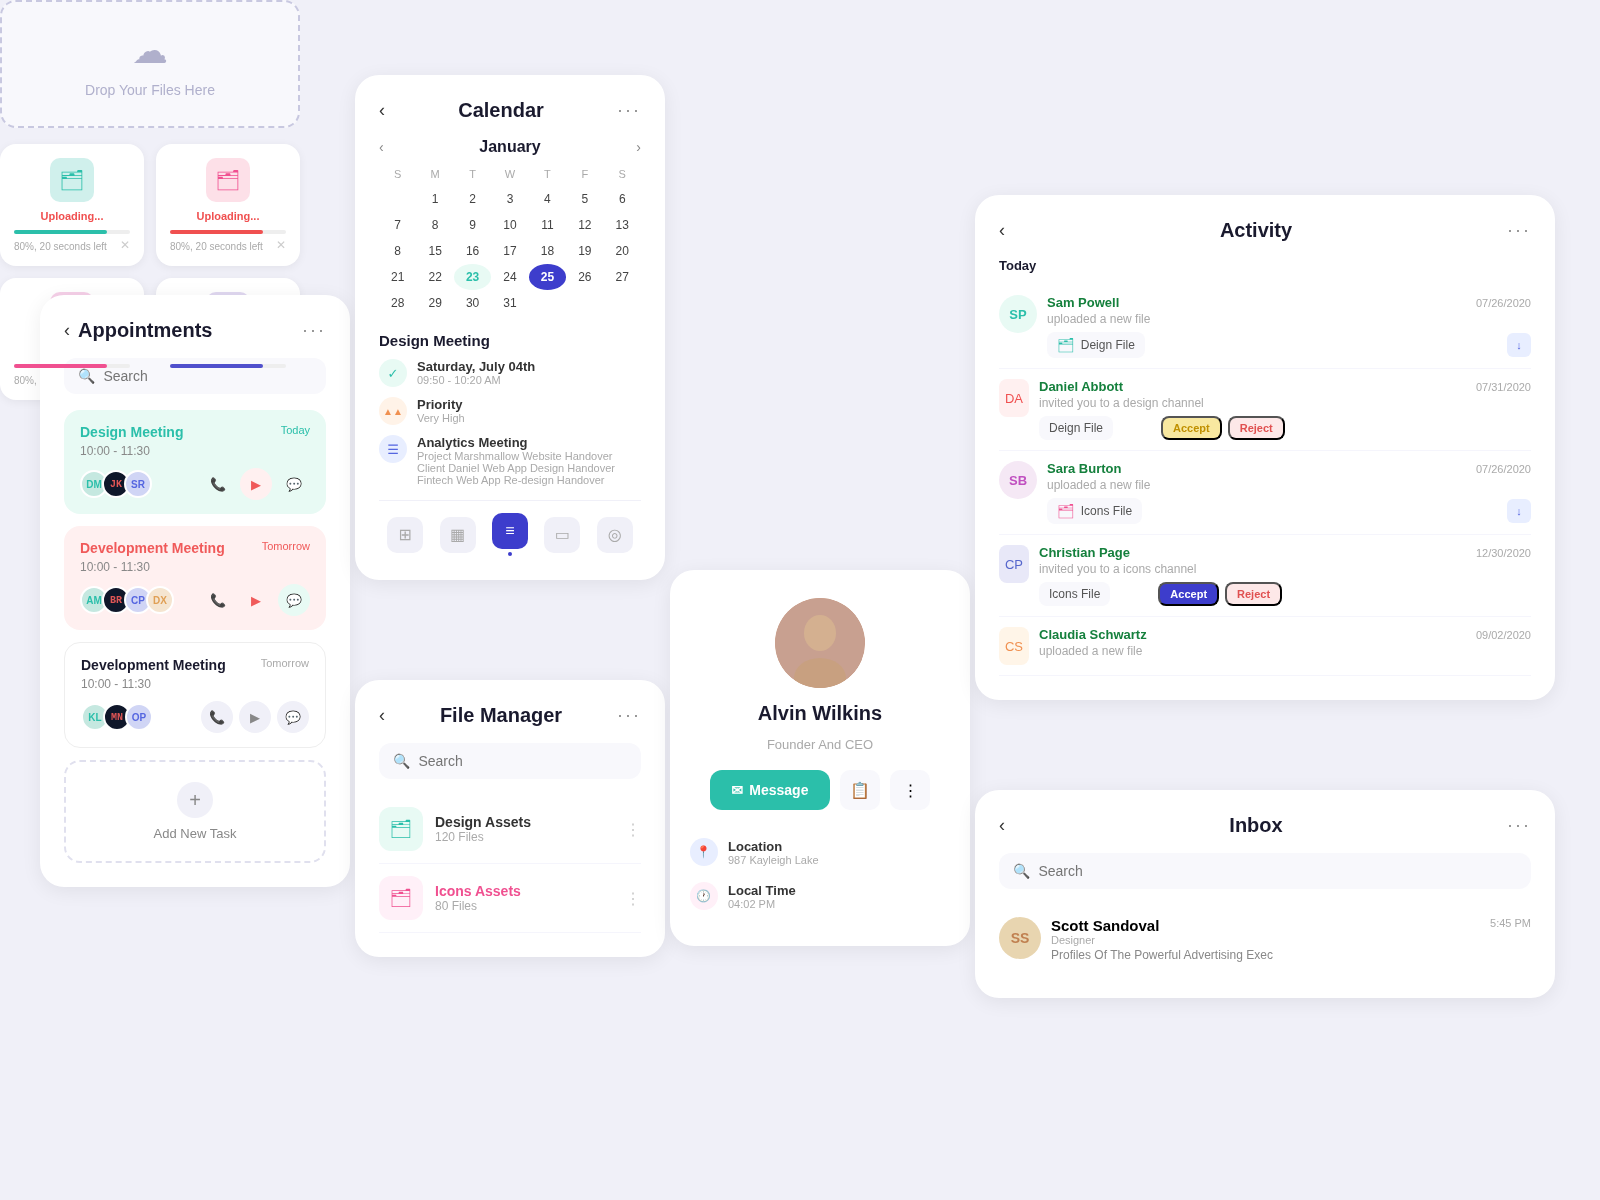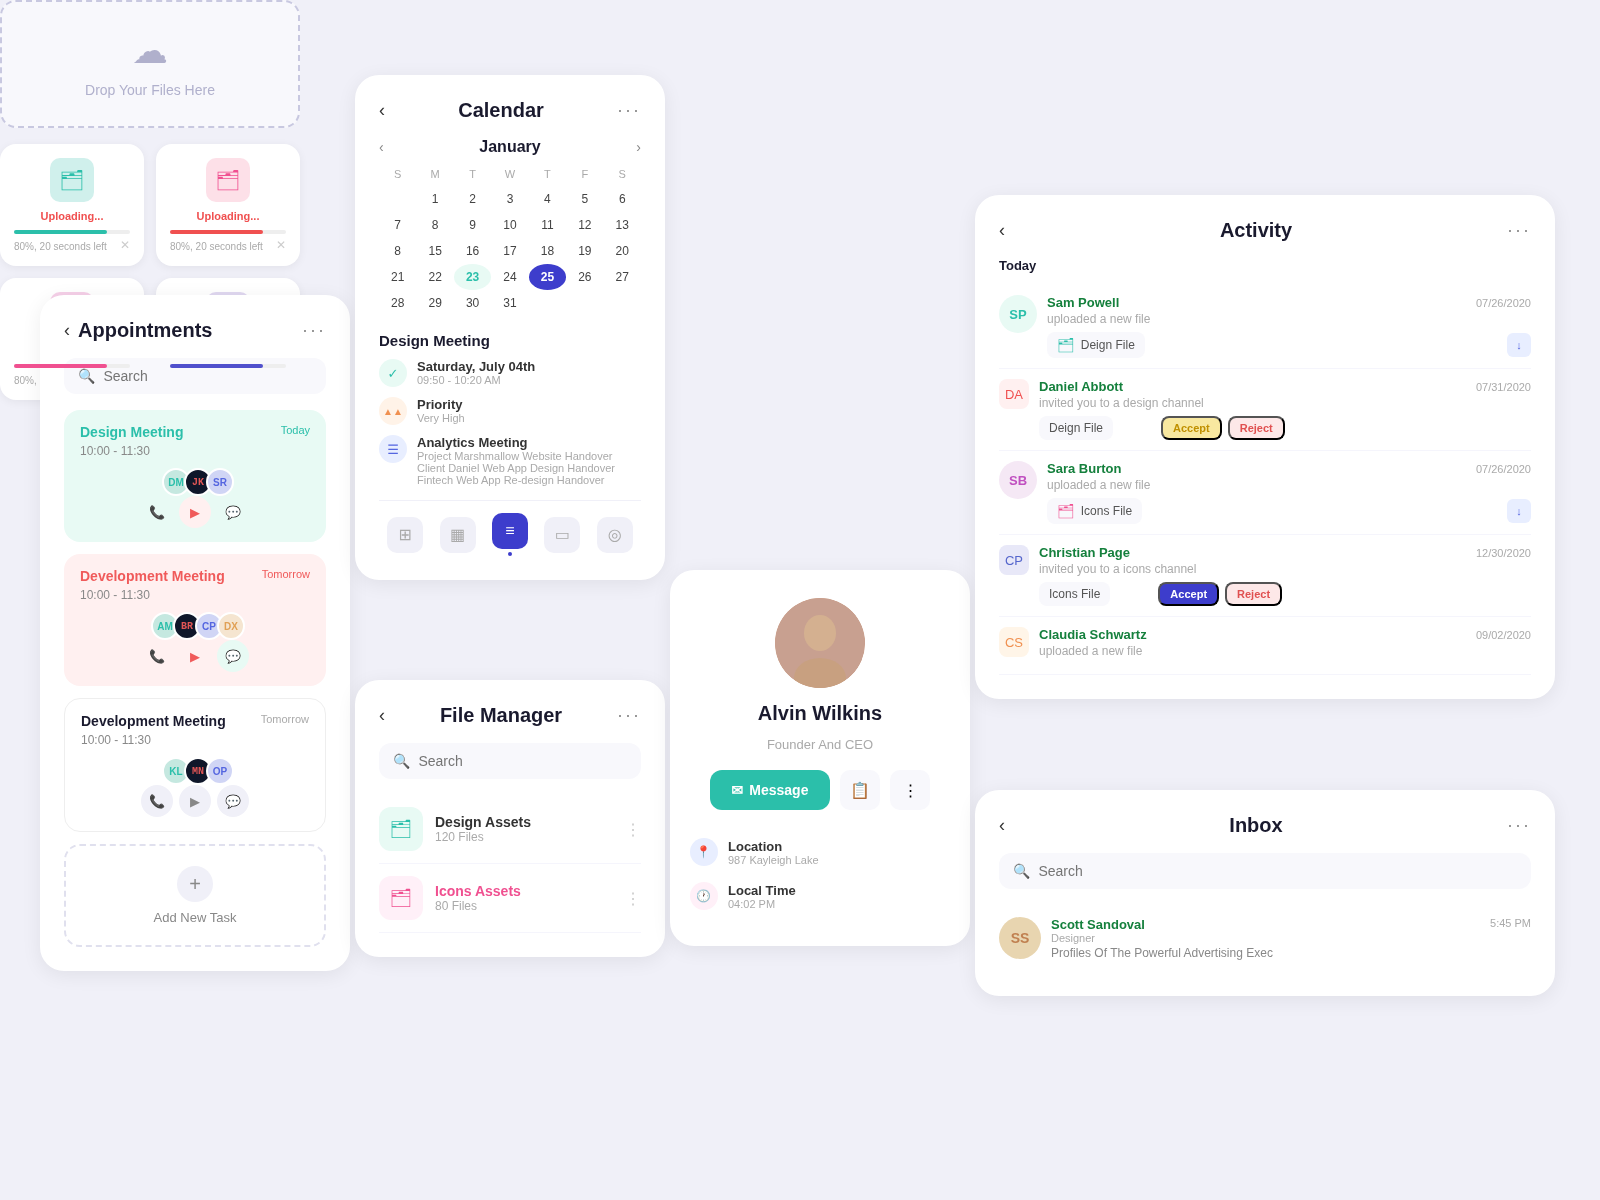--- a/index.html
+++ b/index.html
@@ -92,21 +92,20 @@
     .appt-title.red { color: #f05a5a; }
     .appt-title.dark { color: #1a1a2e; }
     .appt-badge { font-size: 11px; color: #aaa; }
     .appt-badge.today { color: #2bbfaa; }
     .appt-badge.tomorrow-red { color: #f05a5a; }
     .appt-time { font-size: 12px; color: #888; margin-bottom: 10px; }
     .appt-footer {
       display: flex;
       justify-content: space-between;
       align-items: center;
-      flex-direction: column;
     }
     .avatars { display: flex; gap: -4px; }
     .avatar-circle {
       width: 28px;
       height: 28px;
       border-radius: 50%;
       border: 2px solid #fff;
       margin-right: -6px;
       overflow: hidden;
       display: inline-flex;
@@ -489,21 +488,21 @@
       border-radius: 50%;
       display: flex;
       align-items: center;
       justify-content: center;
       font-size: 13px;
       font-weight: 700;
       flex-shrink: 0;
     }
     .act-icon-box {
       width: 30px;
-      height: 30px;
+      height: 38px;
       border-radius: 8px;
       display: flex;
       align-items: center;
       justify-content: center;
       font-size: 13px;
       flex-shrink: 0;
     }
     .act-pink { background: #fff0f0; color: #f05050; }
     .act-orange { background: #fff5e8; color: #f09050; }
     .activity-content { flex: 1; }
@@ -596,21 +595,21 @@
       font-weight: 700;
       color: #c08050;
       flex-shrink: 0;
     }
     .inbox-content { flex: 1; }
     .inbox-name-row {
       display: flex;
       justify-content: space-between;
       margin-bottom: 2px;
     }
-    .inbox-name { font-size: 13px; font-weight: 700; color: #15803d; }
+    .inbox-name { font-size: 15px; font-weight: 700; color: #000000; }
     .inbox-role { font-size: 11px; color: #aaa; }
     .inbox-time { font-size: 11px; color: #aaa; }
     .inbox-preview { font-size: 12px; color: #888; }
   </style>
 </head>
 <body>
 
 <div class="card" id="appointments-card">
   <div class="card-header">
     <div class="card-header-left">

